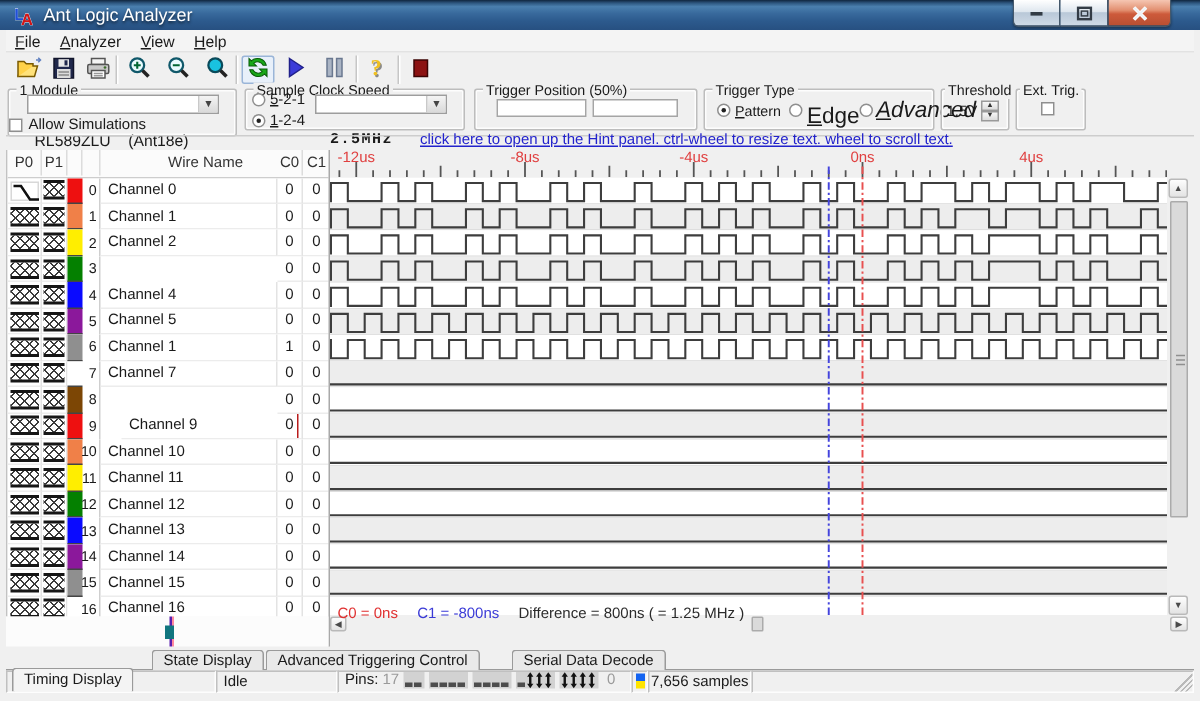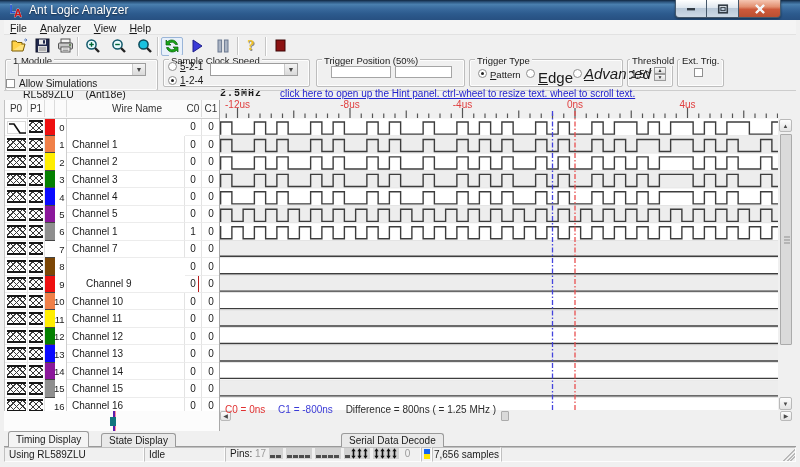--- a/index.html
+++ b/index.html
@@ -288,20 +288,21 @@
           <div class="tcell" style="left:0; width:23px;">
             <div class="edgebox" style="left:2px; width:19px;"><svg width="19" height="13" viewBox="0 0 19 13">
                 <polyline points="1,2 6,2 12,11 18,11" fill="none" stroke="#111" stroke-width="1.7"></polyline>
               </svg></div>
           </div>
           <div class="tcell" style="left:23px; width:17px;">
             <div class="patbox" style="left:1px; width:14px;"></div>
           </div>
           <div class="swatch" style="left:40px; width:10px; background:#ee1010; border-bottom:1px solid #444;"></div>
           <div class="numcell" style="left:49.5px; width:12.5px; font-size:9.5px;">0</div>
+          <div class="namecell" style="left:62px; width:118px; border-right:1px solid #e3e3e3; border-bottom:1px solid #ececec;">Channel 0</div>
           <div class="valcell" style="left:180px; width:17px; border-right:1px solid #e3e3e3; border-bottom:1px solid #ececec;">0</div>
           <div class="valcell" style="left:197px; width:18px; border-bottom:1px solid #ececec;">0</div>
         </div>
         <div class="trow" style="top: 35.95px;">
           <div class="tcell" style="left:0; width:23px;">
             <div class="patbox" style="left:2px; width:19px;"></div>
           </div>
           <div class="tcell" style="left:23px; width:17px;">
             <div class="patbox" style="left:1px; width:14px;"></div>
           </div>
@@ -326,21 +327,20 @@
         </div>
         <div class="trow" style="top: 70.85px;">
           <div class="tcell" style="left:0; width:23px;">
             <div class="patbox" style="left:2px; width:19px;"></div>
           </div>
           <div class="tcell" style="left:23px; width:17px;">
             <div class="patbox" style="left:1px; width:14px;"></div>
           </div>
           <div class="swatch" style="left:40px; width:10px; background:#048000; border-bottom:1px solid #444;"></div>
           <div class="numcell" style="left:49.5px; width:12.5px; font-size:9.5px;">3</div>
-          <div class="namecell" style="left:62px; width:118px; border-right:1px solid #e3e3e3; border-bottom:1px solid #ececec;">Channel 3</div>
           <div class="valcell" style="left:180px; width:17px; border-right:1px solid #e3e3e3; border-bottom:1px solid #ececec;">0</div>
           <div class="valcell" style="left:197px; width:18px; border-bottom:1px solid #ececec;">0</div>
         </div>
         <div class="trow" style="top: 88.3px;">
           <div class="tcell" style="left:0; width:23px;">
             <div class="patbox" style="left:2px; width:19px;"></div>
           </div>
           <div class="tcell" style="left:23px; width:17px;">
             <div class="patbox" style="left:1px; width:14px;"></div>
           </div>
@@ -645,22 +645,23 @@
   </div>
 
   <div id="measure-bar">
     <span style="color:#e03030;">C0 = 0ns</span>
     <span style="color:#3a3ad6;">C1 = -800ns</span>
     <span style="color:#2b2b2b;">Difference = 800ns ( = 1.25 MHz )</span>
   </div>
 
   <div id="tabbar">
     <div class="tabline"></div>
-  <div class="tab active" style="left: 4px;">Timing Display</div>
+  <div class="tab active" style="left: 4px; margin-top: 14px;">Timing Display</div>
       <div class="tab" style="left: 97px;">State Display</div>
+      <div class="tab" style="left: 173px;">Advanced Triggering Control</div>
       <div class="tab" style="left: 337px;">Serial Data Decode</div>
     </div>
 
   <div id="statusbar">
     <div class="st-cell" style="left:0px; width:140px;">Using RL589ZLU</div>
     <div class="st-cell" style="left:140px; width:81px;">Idle</div>
     <div class="st-cell" style="left:221px; width:196px; padding-top:0px;">
       <span>Pins:</span>
       <span style="color:#9a9a9a;">17</span>
       <span id="pins-glyphs"><span class="pin-group"><span class="pin low"></span><span class="pin low"></span></span><span class="pin-group"><span class="pin low"></span><span class="pin low"></span><span class="pin low"></span><span class="pin low"></span></span><span class="pin-group"><span class="pin low"></span><span class="pin low"></span><span class="pin low"></span><span class="pin low"></span></span><span class="pin-group"><span class="pin low"></span><span class="pin active"><svg width="5" height="11" viewBox="0 0 5 11">

